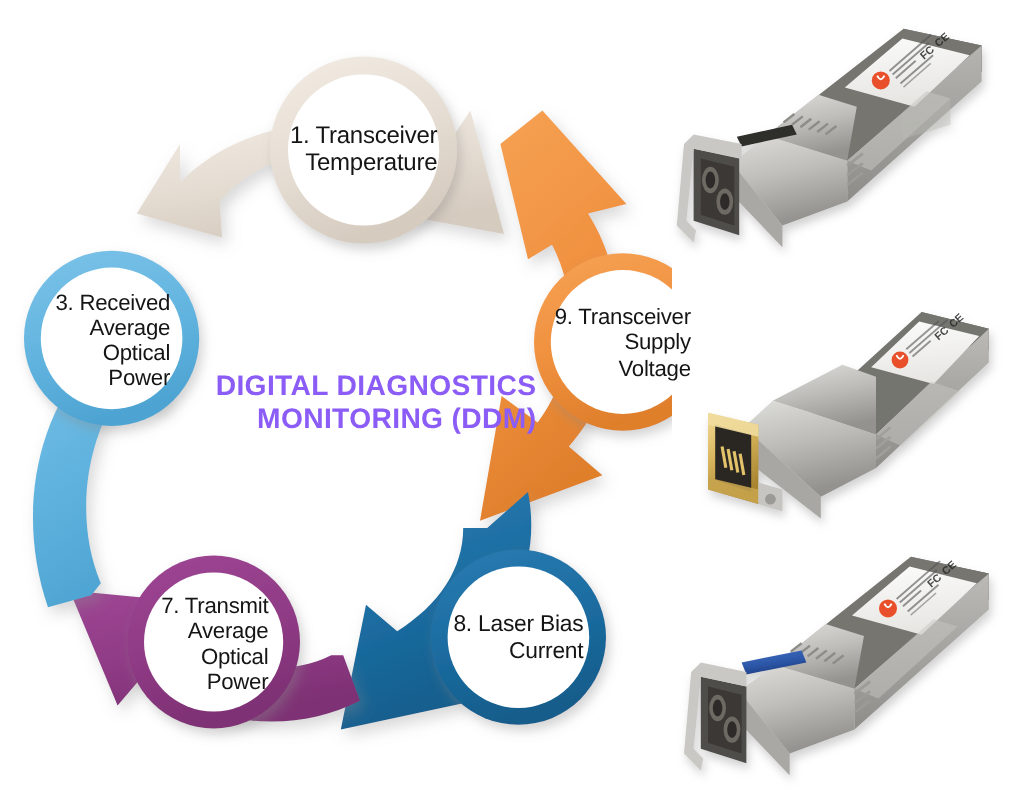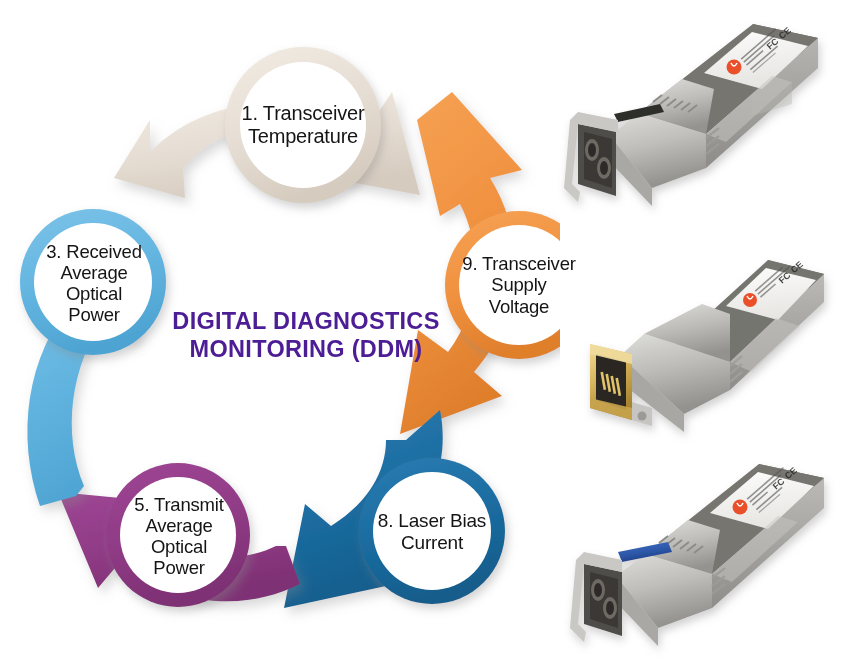--- a/index.html
+++ b/index.html
@@ -10,34 +10,34 @@
   }
   #root{position:absolute;left:0;top:0;width:853px;height:667px;background:#fff;}
 
   
   .diagram{position:absolute;left:0;top:0;width:560px;height:667px;}
 
   
   .node-label{
     position:absolute;
     display:flex;align-items:center;justify-content:center;
-    text-align:center;
+    text-align:right;
     color:#151515;
     font-weight:400;
     letter-spacing:-0.2px;
     line-height:1.14;
     pointer-events:none;
     white-space:pre-line;
   }
 
   .center-title{
     position:absolute;
-    text-align:center;
+    text-align:right;
     font-weight:bold;
-    color:#4c1d95;
+    color:#8b5cf6;
     letter-spacing:0.3px;
     line-height:1.18;
     white-space:pre-line;
   }
 
   
   .sfp{position:absolute;}
 </style>
 </head>
 <body>
@@ -169,21 +169,21 @@
   <div class="node-label" style="left:228px;top:92px;width:150px;height:66px;font-size:20px;">1. Transceiver
 Temperature</div>
 
   <div class="node-label" style="left:446px;top:243px;width:146px;height:84px;font-size:18.5px;">9. Transceiver
 Supply
 Voltage</div>
 
   <div class="node-label" style="left:360px;top:502px;width:144px;height:60px;font-size:19px;">8. Laser Bias
 Current</div>
 
-  <div class="node-label" style="left:118px;top:487px;width:122px;height:98px;font-size:18.5px;">5. Transmit
+  <div class="node-label" style="left:118px;top:487px;width:122px;height:98px;font-size:18.5px;">7. Transmit
 Average
 Optical
 Power</div>
 
   <div class="node-label" style="left:33px;top:234px;width:122px;height:98px;font-size:18.5px;">3. Received
 Average
 Optical
 Power</div>
 
   <div class="center-title" style="left:165px;top:308px;width:282px;font-size:23.5px;">DIGITAL DIAGNOSTICS

